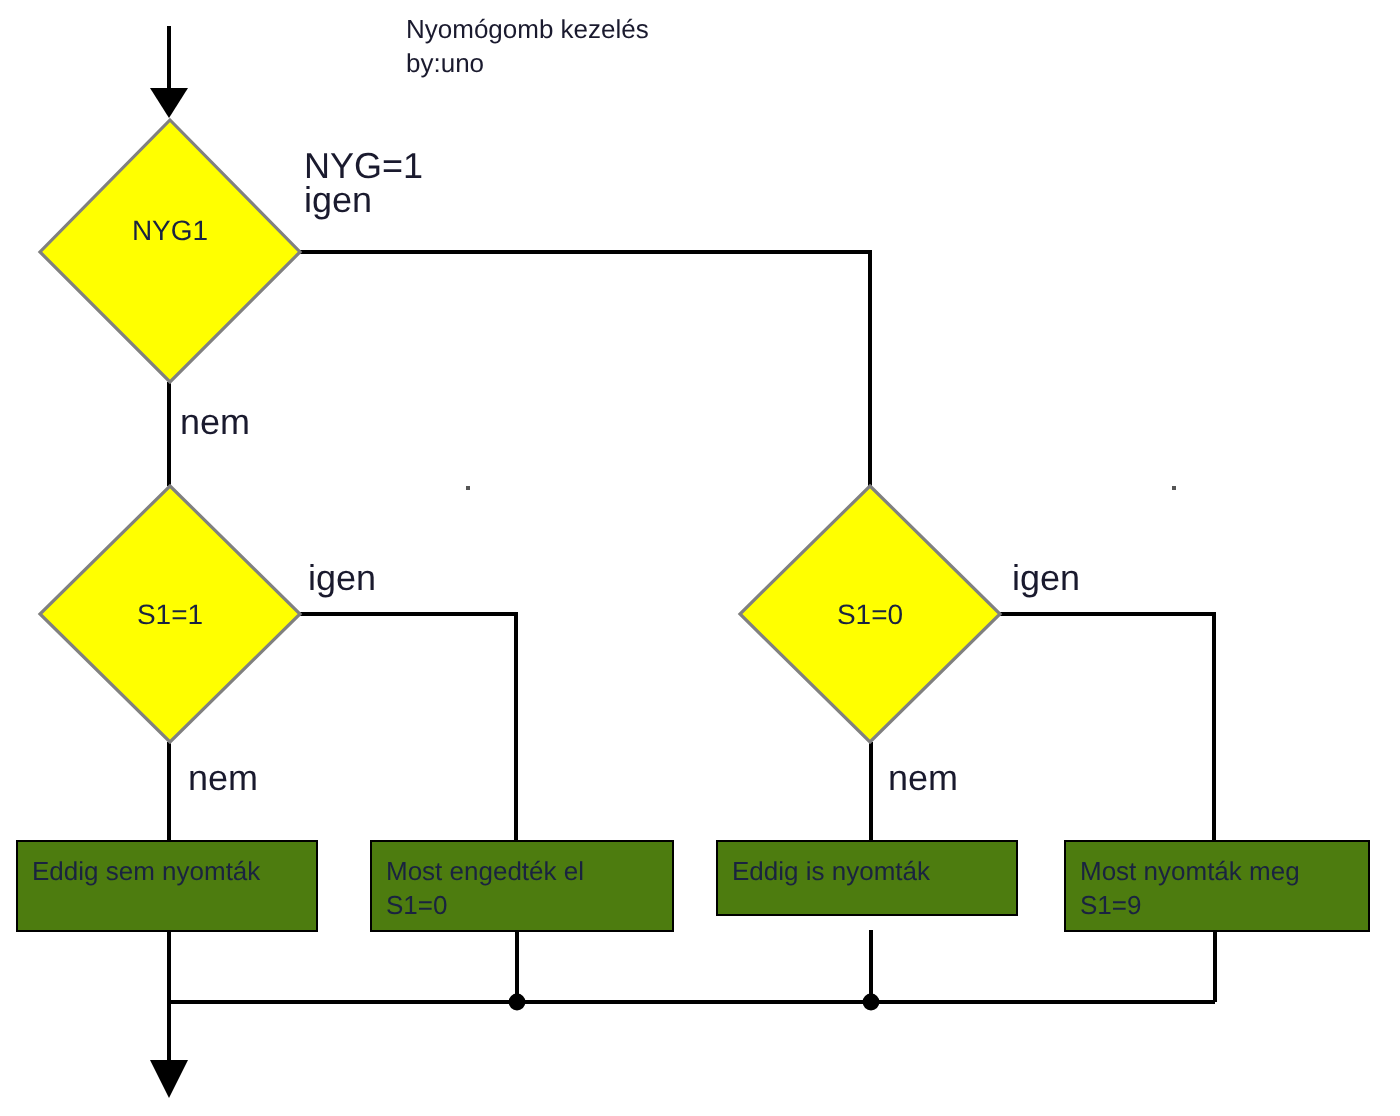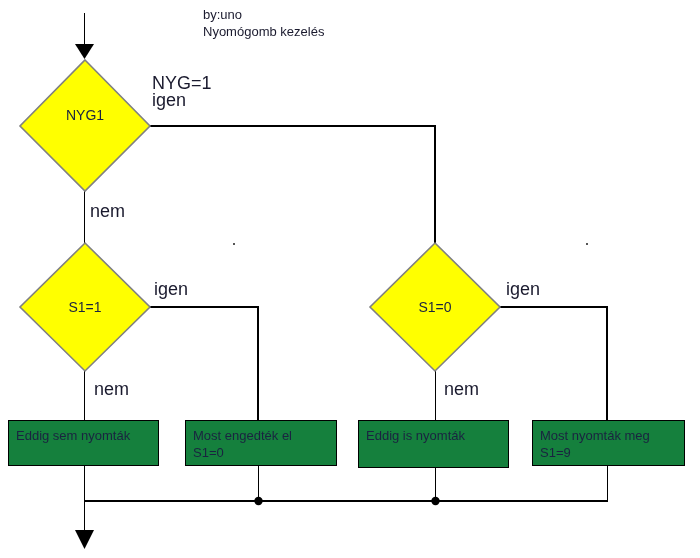--- a/index.html
+++ b/index.html
@@ -44,21 +44,21 @@
   .diamond-label {
     position: absolute;
     font-family: "Liberation Sans", sans-serif;
     font-size: 14px;
     color: #1a2340;
     text-align: center;
     white-space: pre;
   }
   .proc-box {
     position: absolute;
-    background: #15803d;
+    background: #4d7c0f;
     border: 1px solid #000000;
     box-sizing: border-box;
   }
   .proc-text {
     position: absolute;
     left: 7px;
     top: 6px;
     font-family: "Liberation Sans", sans-serif;
     font-size: 13px;
     color: #1a2340;
@@ -110,22 +110,22 @@
 
     <polygon points="75,44 94,44 84.5,59" fill="#000000"></polygon>
     <polygon points="75,530 94,530 84.5,549" fill="#000000"></polygon>
 
     <polygon points="85,60 150,126 85,191 20,126" fill="#FFFF00" stroke="#808080" stroke-width="1.6"></polygon>
     <polygon points="85,243 150,307 85,371 20,307" fill="#FFFF00" stroke="#808080" stroke-width="1.6"></polygon>
     <polygon points="435,243 500,307 435,371 370,307" fill="#FFFF00" stroke="#808080" stroke-width="1.6"></polygon>
   </svg>
 
   <div class="title-block">
+    <div>Nyomógomb kezelés</div>
     <div>by:uno</div>
-    <div>Nyomógomb kezelés</div>
   </div>
 
   <div class="diamond-label" style="left:45px; top:107px; width:80px;">NYG1</div>
   <div class="diamond-label" style="left:45px; top:299px; width:80px;">S1=1</div>
   <div class="diamond-label" style="left:395px; top:299px; width:80px;">S1=0</div>
 
   <div class="label-text" style="left:152px; top:75px;">NYG=1</div>
   <div class="label-text" style="left:152px; top:92px;">igen</div>
   <div class="label-text" style="left:90px; top:203px;">nem</div>
 
@@ -137,21 +137,21 @@
 
   <div class="proc-box" style="left:8px; top:420px; width:151px; height:46px;">
     <div class="proc-text">Eddig sem nyomták</div>
   </div>
 
   <div class="proc-box" style="left:185px; top:420px; width:152px; height:46px;">
     <div class="proc-text">Most engedték el
 S1=0</div>
   </div>
 
-  <div class="proc-box" style="left:358px; top:420px; width:151px; height:48px;">
+  <div class="proc-box" style="left:358px; top:420px; width:151px; height:38px;">
     <div class="proc-text">Eddig is nyomták</div>
   </div>
 
   <div class="proc-box" style="left:532px; top:420px; width:153px; height:46px;">
     <div class="proc-text">Most nyomták meg
 S1=9</div>
   </div>
 
   <div class="stray-dot" style="left:233px; top:243px;"></div>
   <div class="stray-dot" style="left:586px; top:243px;"></div>

